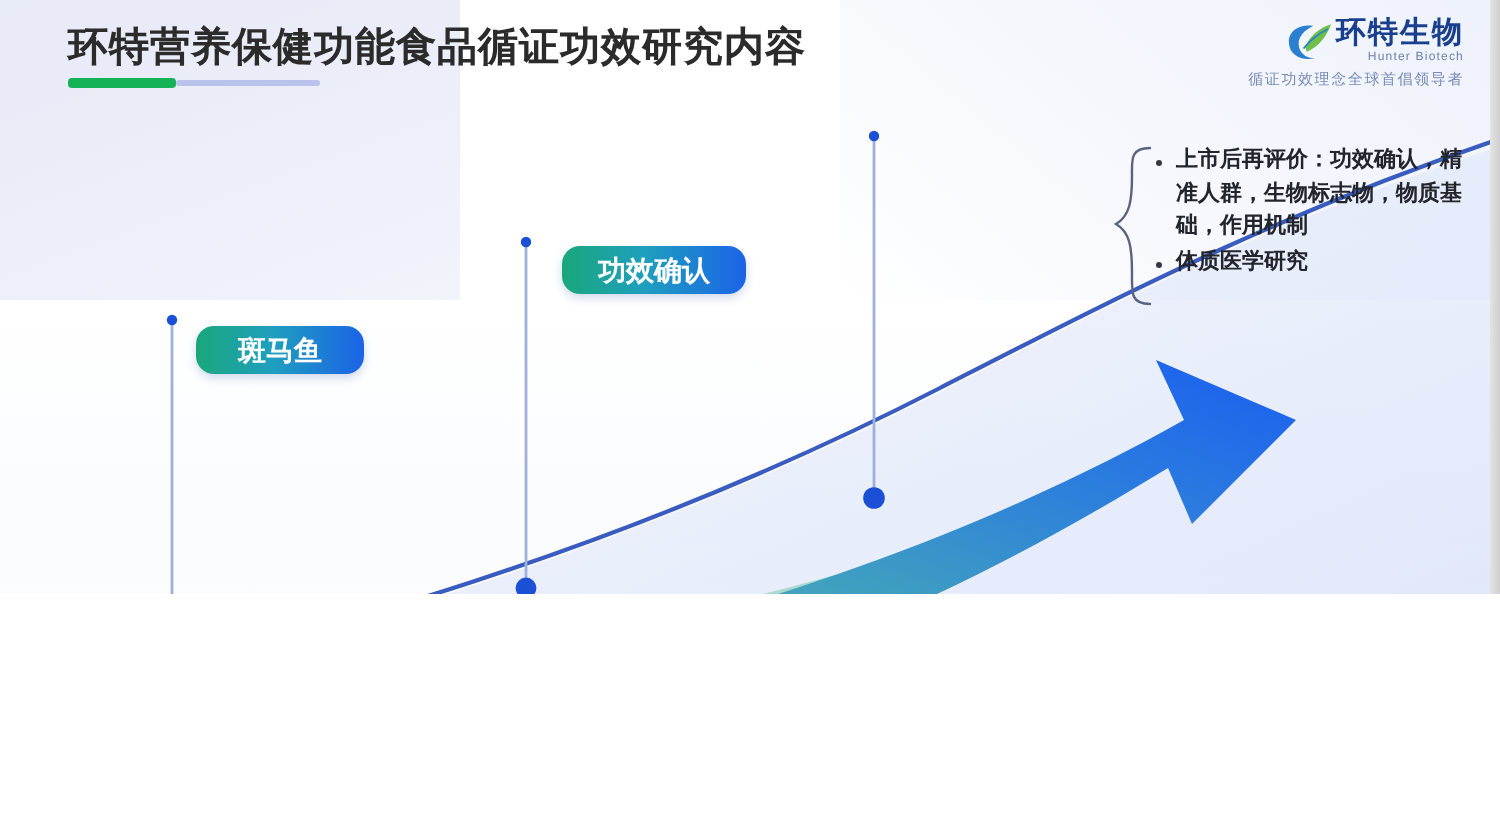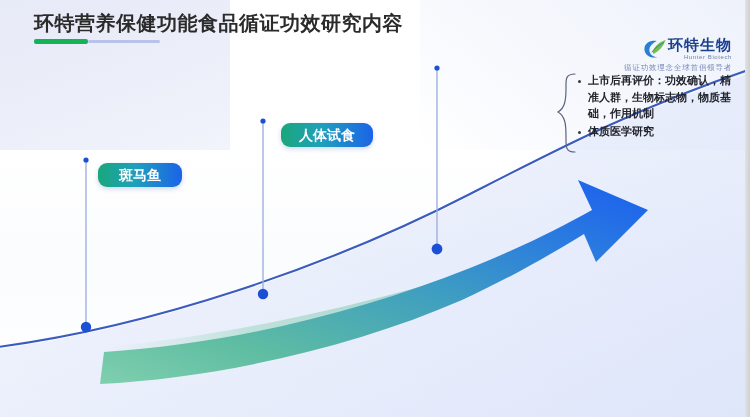--- a/index.html
+++ b/index.html
@@ -2,21 +2,21 @@
 <html><head>
 <meta charset="utf-8">
 <style>
   html,body{margin:0;padding:0;}
   body{
     width:750px;height:417px;overflow:hidden;
     font-family:"Liberation Sans","DejaVu Sans",sans-serif;
     background:#ffffff;
   }
   #slide{
-    position:relative;width:750px;height:417px;overflow:hidden;
+    position:relative;width:750px;height:297px;overflow:hidden;
     background:#ffffff;
   }
   
   .bg-left{
     position:absolute;left:0;top:0;width:230px;height:417px;
     background:linear-gradient(160deg,#e7eaf7 0%,#eef1fa 35%,#f7f9fd 65%,#ffffff 100%);
   }
   .bg-topright{
     position:absolute;right:0;top:0;width:330px;height:150px;
     background:linear-gradient(220deg,#eef2fb 0%,#f6f8fd 55%,#ffffff 100%);
@@ -33,21 +33,21 @@
   .title{
     position:absolute;left:34px;top:10px;
     font-size:20px;font-weight:700;color:#2b2b2b;letter-spacing:.5px;
     white-space:nowrap;
   }
   .rule{position:absolute;left:34px;top:39px;width:126px;height:5px;}
   .rule .seg-g{position:absolute;left:0;top:0;width:54px;height:5px;background:#15b358;border-radius:2px;}
   .rule .seg-b{position:absolute;left:54px;top:1px;width:72px;height:3px;background:#b9c2ea;border-radius:2px;}
   
   .logo{position:absolute;right:18px;top:9px;text-align:right;}
-  .logo-row{display:flex;align-items:flex-end;justify-content:flex-end;gap:0;margin-top:28px;}
+  .logo-row{display:flex;align-items:flex-end;justify-content:flex-end;gap:0;}
   .logo-mark{width:26px;height:22px;}
   .logo-cn{font-size:15px;font-weight:700;color:#1b3f8f;letter-spacing:1px;line-height:1;}
   .logo-en{font-size:6px;color:#6d7fae;letter-spacing:.6px;margin-top:2px;line-height:1;}
   .logo-tag{font-size:7.5px;color:#7b8bb8;letter-spacing:.8px;margin-top:3px;}
   
   svg.layer{position:absolute;left:0;top:0;width:750px;height:417px;pointer-events:none;}
   
   .card{position:absolute;}
   .card-head{
     border-radius:9px;color:#ffffff;font-weight:700;text-align:center;
@@ -184,21 +184,21 @@
       <ul>
         <li>原料配方工艺筛选与优化</li>
         <li>体内功效与安全性评价</li>
         <li>高通量筛选</li>
         <li>机制研究</li>
       </ul>
     </div>
   </div>
 
   <div class="card" id="card2">
-    <div class="card-head">人体试食</div>
+    <div class="card-head">功效确认</div>
     <div class="card-body">
       <ul>
         <li>注册备案</li>
         <li>体质医学研究</li>
         <li>好吸收评价</li>
         <li>快检筛选</li>
         <li>功效与安全评价</li>
       </ul>
     </div>
   </div>

